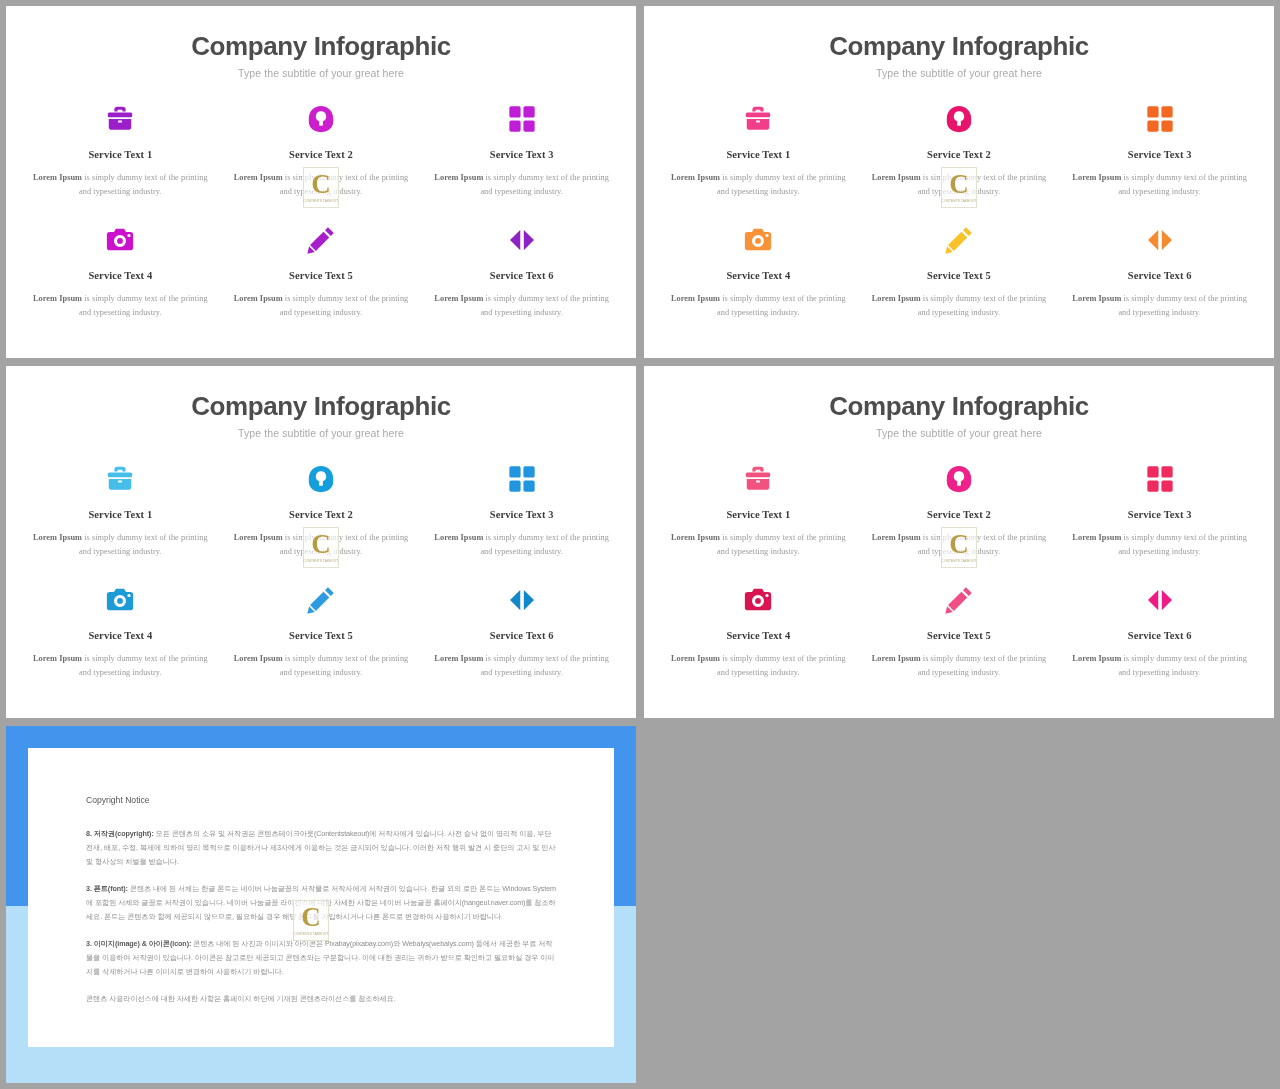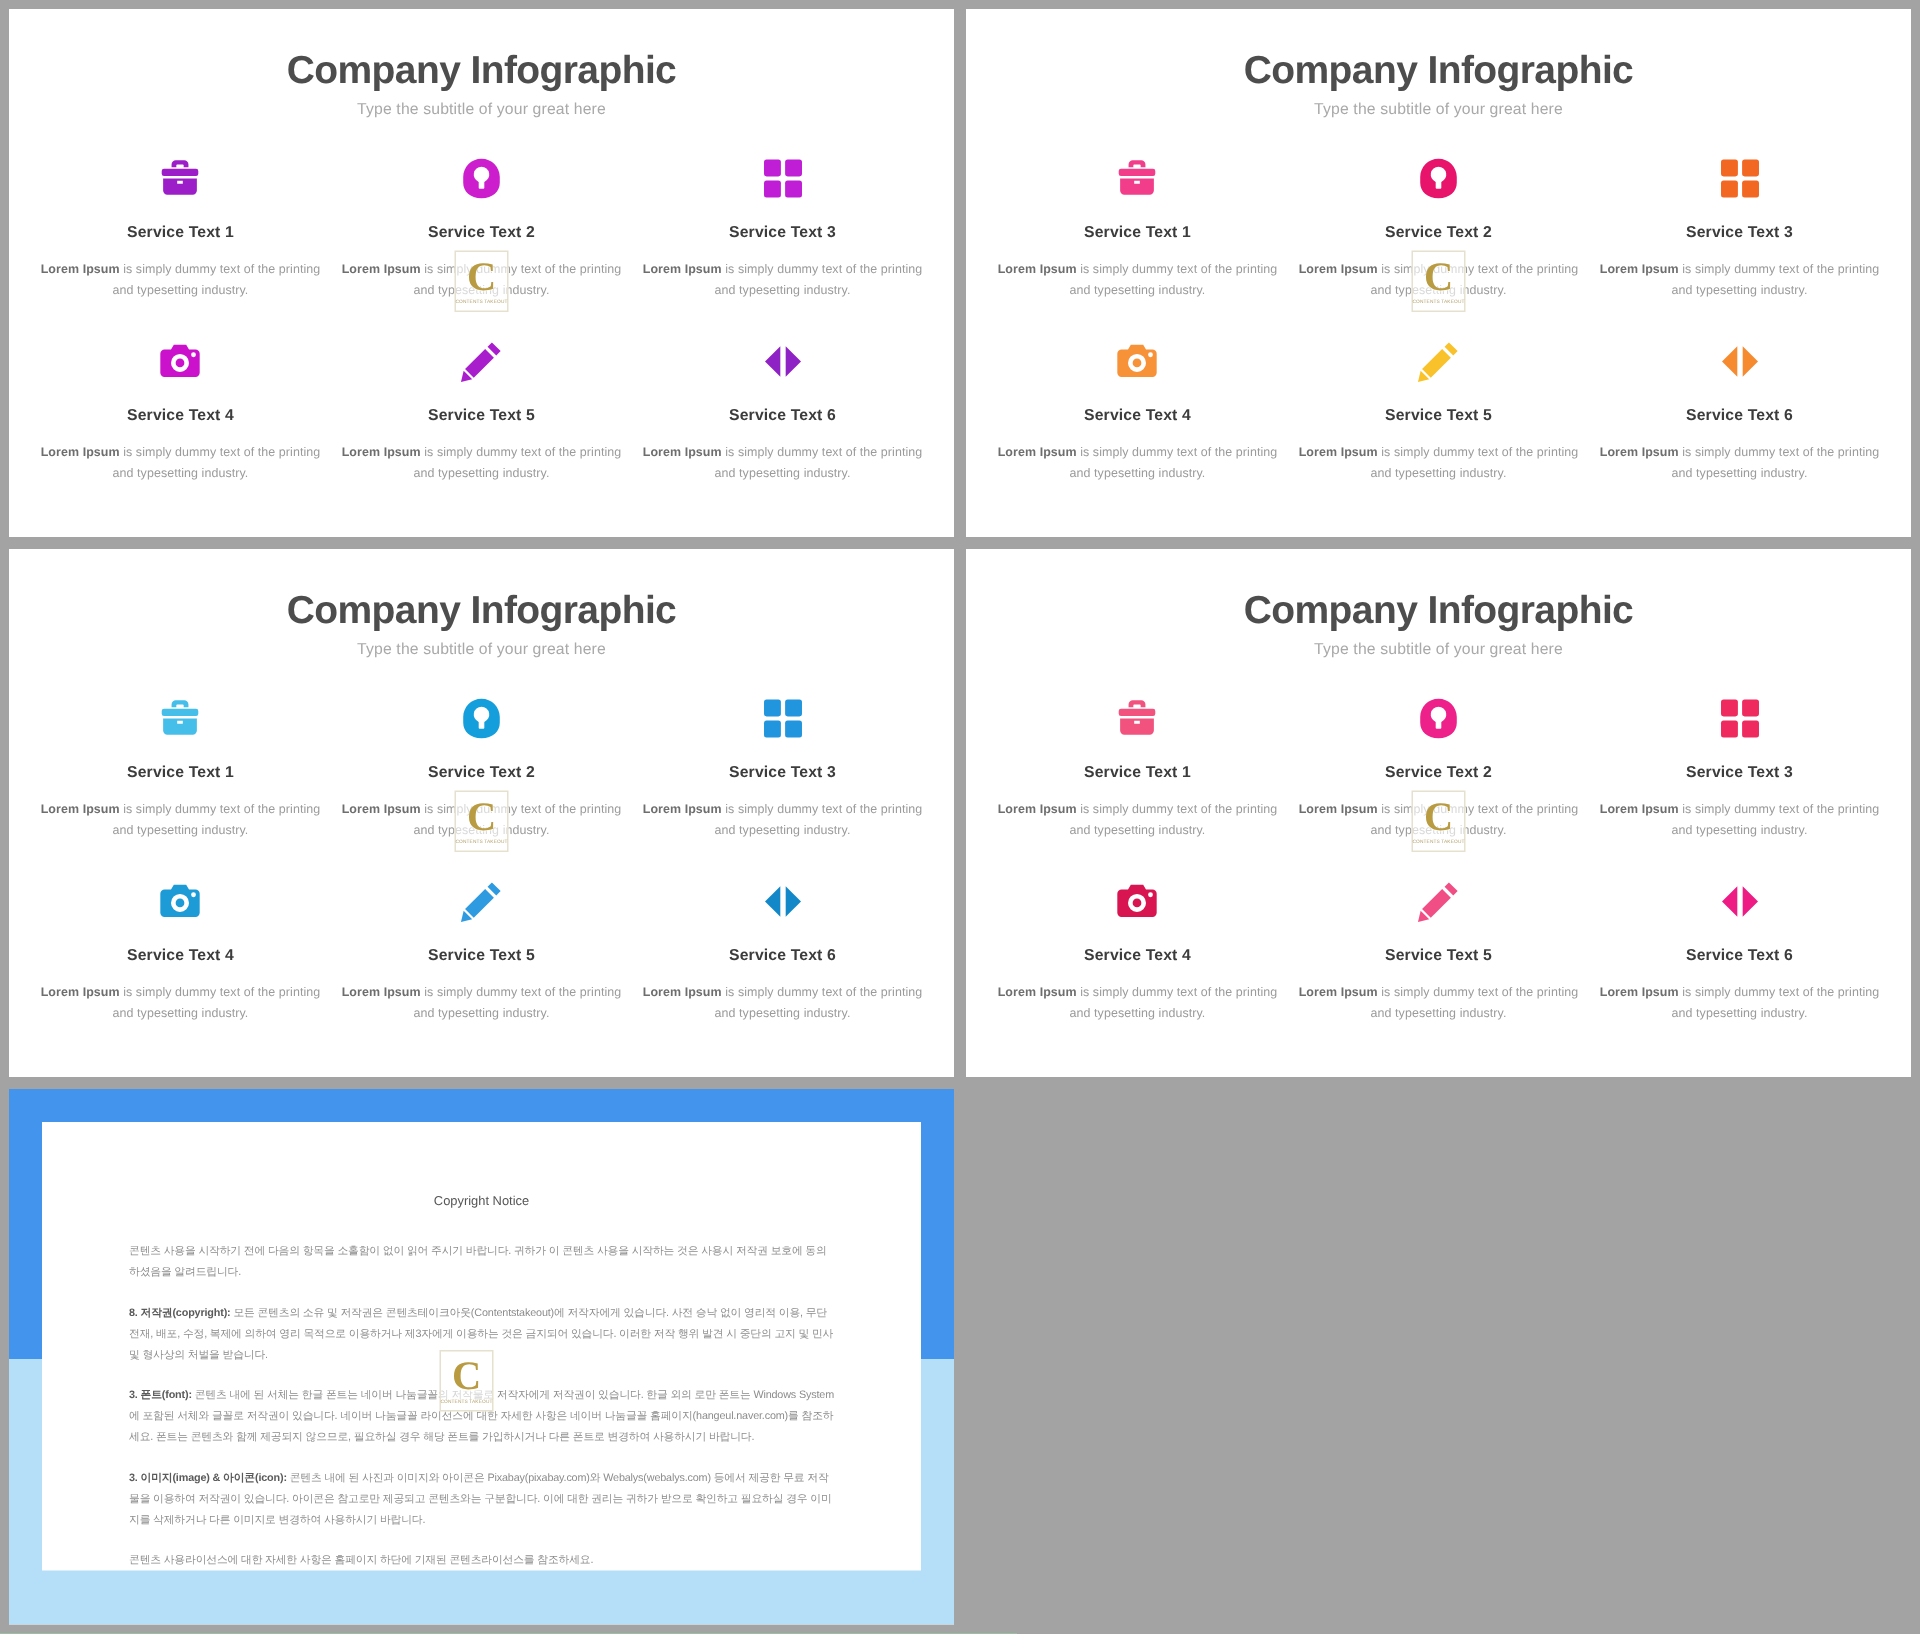--- a/index.html
+++ b/index.html
@@ -44,21 +44,21 @@
   }
 
   
   .service-grid {
     display: grid;
     grid-template-columns: repeat(3, 1fr);
     row-gap: 0px;
     margin-top: 22px;
     padding: 0 14px;
   }
-  .service-item { text-align: center; padding: 0 6px 22px; }
+  .service-item { text-align: center; padding: 0 6px 22px; font-family: Liberation Serif, serif; }
   .service-icon {
     height: 36px;
     display: flex;
     align-items: center;
     justify-content: center;
     margin-bottom: 12px;
   }
   .service-icon svg { display: block; }
   .service-name {
     font-size: 10.5px;
@@ -91,21 +91,20 @@
     padding: 42px 58px 20px;
   }
   .cr-title {
     text-align: center;
     font-size: 11.5px;
     font-weight: bold;
     color: #333333;
     letter-spacing: -0.2px;
   }
   .cr-subtitle {
-    text-align: center;
     font-size: 8.6px;
     color: #555555;
     margin-top: 5px;
   }
   .cr-body { margin-top: 22px; }
   .cr-para {
     font-size: 7.2px;
     line-height: 1.95;
     color: #8C8C8C;
     margin-bottom: 13px;
@@ -450,21 +449,20 @@
       <div class="wm-c">C</div>
       <div class="wm-sub">CONTENTS TAKEOUT</div>
     </div>
   </div>
 
   <div class="slide" id="slide-5">
     <div class="copyright-frame">
       <div class="copyright-card">
         <div class="cr-subtitle">Copyright Notice</div>
         <div class="cr-body">
-            <div class="cr-para"><span>콘텐츠 사용을 시작하기 전에 다음의 항목을 소홀함이 없이 읽어 주시기 바랍니다. 귀하가 이 콘텐츠 사용을 시작하는 것은 사용시 저작권 보호에 동의하셨음을 알려드립니다.</span></div>
             <div class="cr-para"><b>8. 저작권(copyright):</b><span> 모든 콘텐츠의 소유 및 저작권은 콘텐츠테이크아웃(Contentstakeout)에 저작자에게 있습니다. 사전 승낙 없이 영리적 이용, 무단전재, 배포, 수정, 복제에 의하여 영리 목적으로 이용하거나 제3자에게 이용하는 것은 금지되어 있습니다. 이러한 저작 행위 발견 시 중단의 고지 및 민사 및 형사상의 처벌을 받습니다.</span></div>
             <div class="cr-para"><b>3. 폰트(font):</b><span> 콘텐츠 내에 된 서체는 한글 폰트는 네이버 나눔글꼴의 저작물로 저작자에게 저작권이 있습니다. 한글 외의 로만 폰트는 Windows System에 포함된 서체와 글꼴로 저작권이 있습니다. 네이버 나눔글꼴 라이선스에 대한 자세한 사항은 네이버 나눔글꼴 홈페이지(hangeul.naver.com)를 참조하세요. 폰트는 콘텐츠와 함께 제공되지 않으므로, 필요하실 경우 해당 폰트를 가입하시거나 다른 폰트로 변경하여 사용하시기 바랍니다.</span></div>
             <div class="cr-para"><b>3. 이미지(image) &amp; 아이콘(icon):</b><span> 콘텐츠 내에 된 사진과 이미지와 아이콘은 Pixabay(pixabay.com)와 Webalys(webalys.com) 등에서 제공한 무료 저작물을 이용하여 저작권이 있습니다. 아이콘은 참고로만 제공되고 콘텐츠와는 구분합니다. 이에 대한 권리는 귀하가 받으로 확인하고 필요하실 경우 이미지를 삭제하거나 다른 이미지로 변경하여 사용하시기 바랍니다.</span></div>
             <div class="cr-para last"><span>콘텐츠 사용라이선스에 대한 자세한 사항은 홈페이지 하단에 기재된 콘텐츠라이선스를 참조하세요.</span></div>
           </div>
         <div class="watermark" style="left:265px; top:152px;">
           <div class="wm-c">C</div>
           <div class="wm-sub">CONTENTS TAKEOUT</div>
         </div>
       </div>

